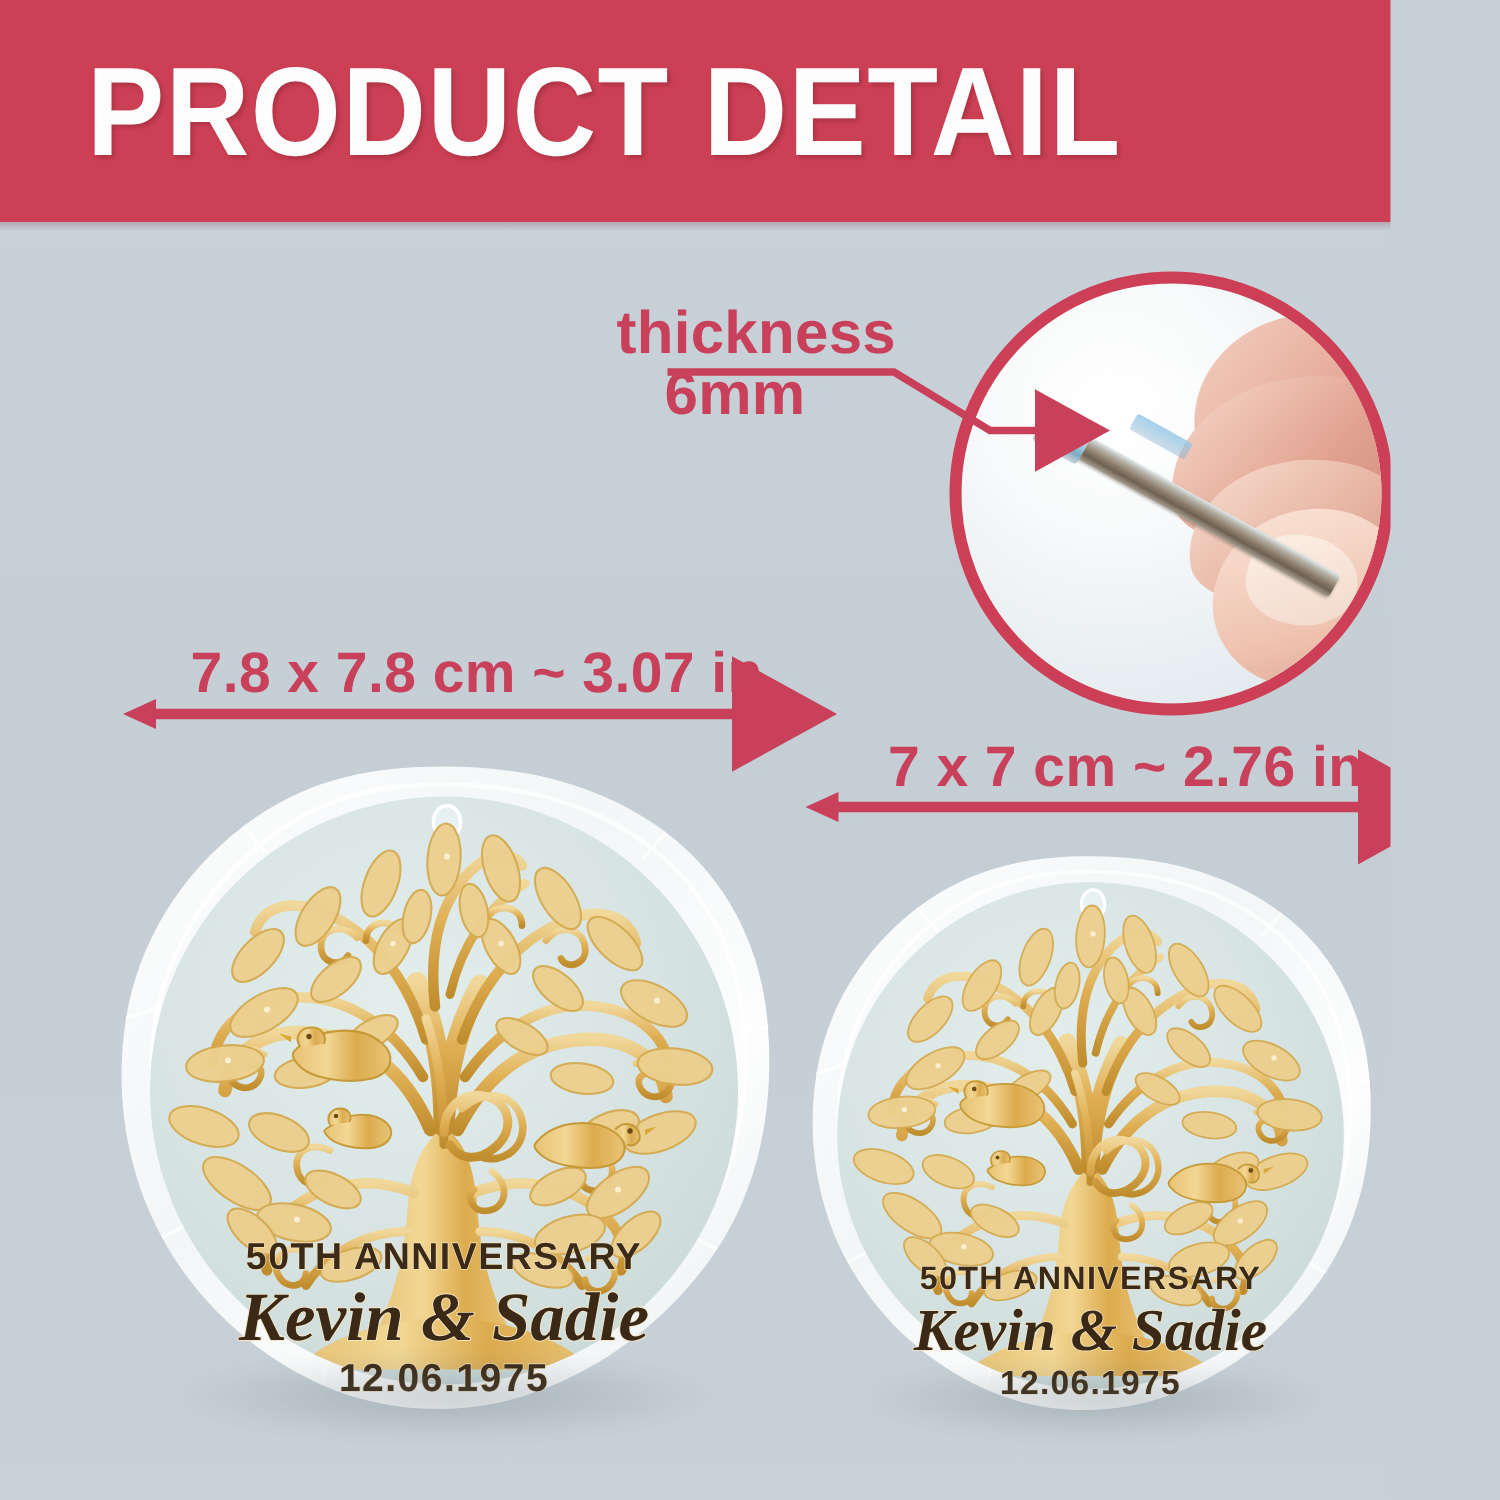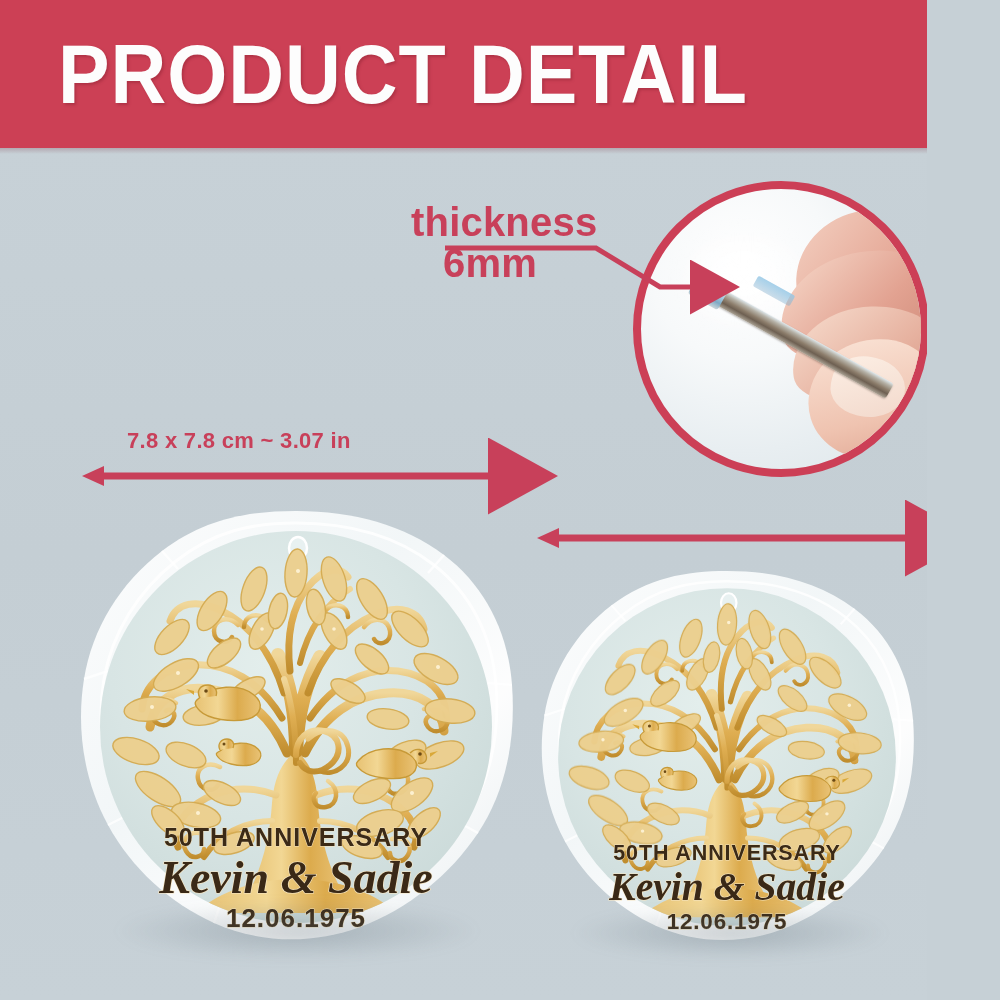--- a/index.html
+++ b/index.html
@@ -40,21 +40,21 @@
   .callout-text{
     position:absolute;color:#c8405a;font-weight:bold;white-space:nowrap;
     font-size:40px;letter-spacing:.2px;
   }
   #thickness-word{left:411px;top:200px;}
   #thickness-value{left:443px;top:241px;}
 
   
   .dim-label{
     position:absolute;color:#c8405a;font-weight:bold;white-space:nowrap;
-    font-size:22px;letter-spacing:.3px;
+    font-size:38px;letter-spacing:.3px;
   }
   #dim-large-label{left:127px;top:428px;}
   #dim-small-label{left:592px;top:491px;}
 
   
   .zoom-circle{
     position:absolute;left:633px;top:181px;width:296px;height:296px;
     border-radius:50%;
     border:8px solid #cc3f56;
     box-sizing:border-box;
@@ -127,20 +127,21 @@
 
   <div class="banner">
     <div class="banner-title">PRODUCT DETAIL</div>
   </div>
   <div class="banner-shadow"></div>
 
   <div class="callout-text" id="thickness-word">thickness</div>
   <div class="callout-text" id="thickness-value">6mm</div>
 
   <div class="dim-label" id="dim-large-label">7.8 x 7.8 cm ~ 3.07 in</div>
+  <div class="dim-label" id="dim-small-label">7 x 7 cm ~ 2.76 in</div>
 
   <div class="zoom-circle">
     <div class="zoom-inner">
       <div class="inset-glare"></div>
       <div class="finger f1"></div>
       <div class="finger f2"></div>
       <div class="finger f3"></div>
       <div class="finger thumb"></div>
       <div class="nail"></div>
       <div class="slab"></div>

